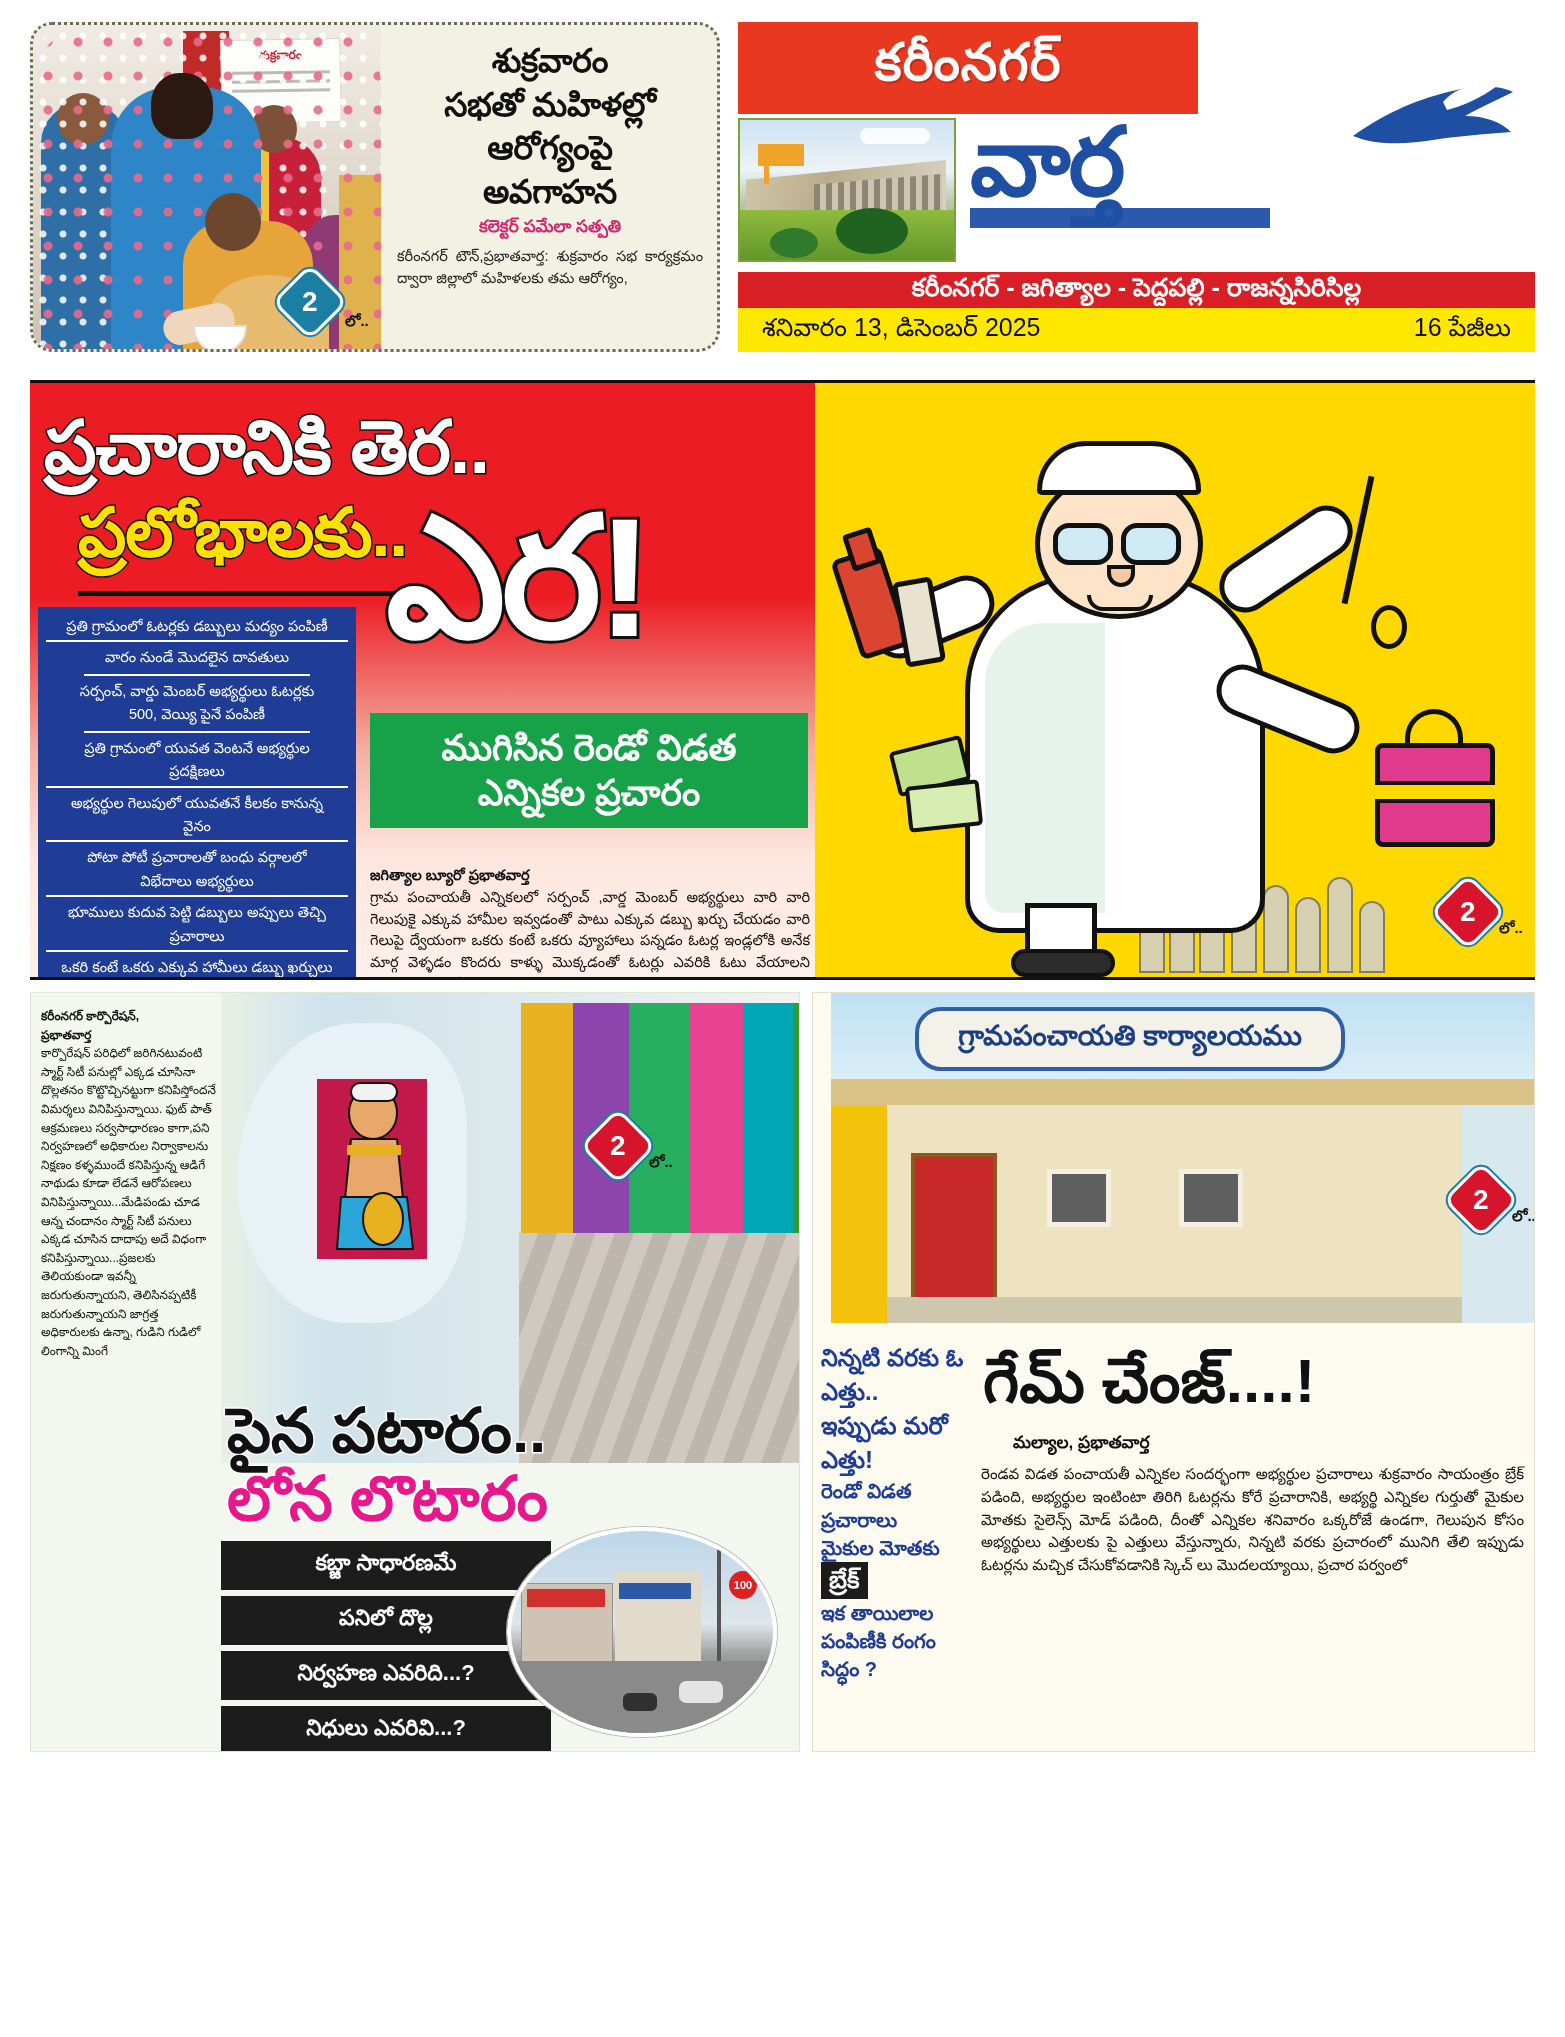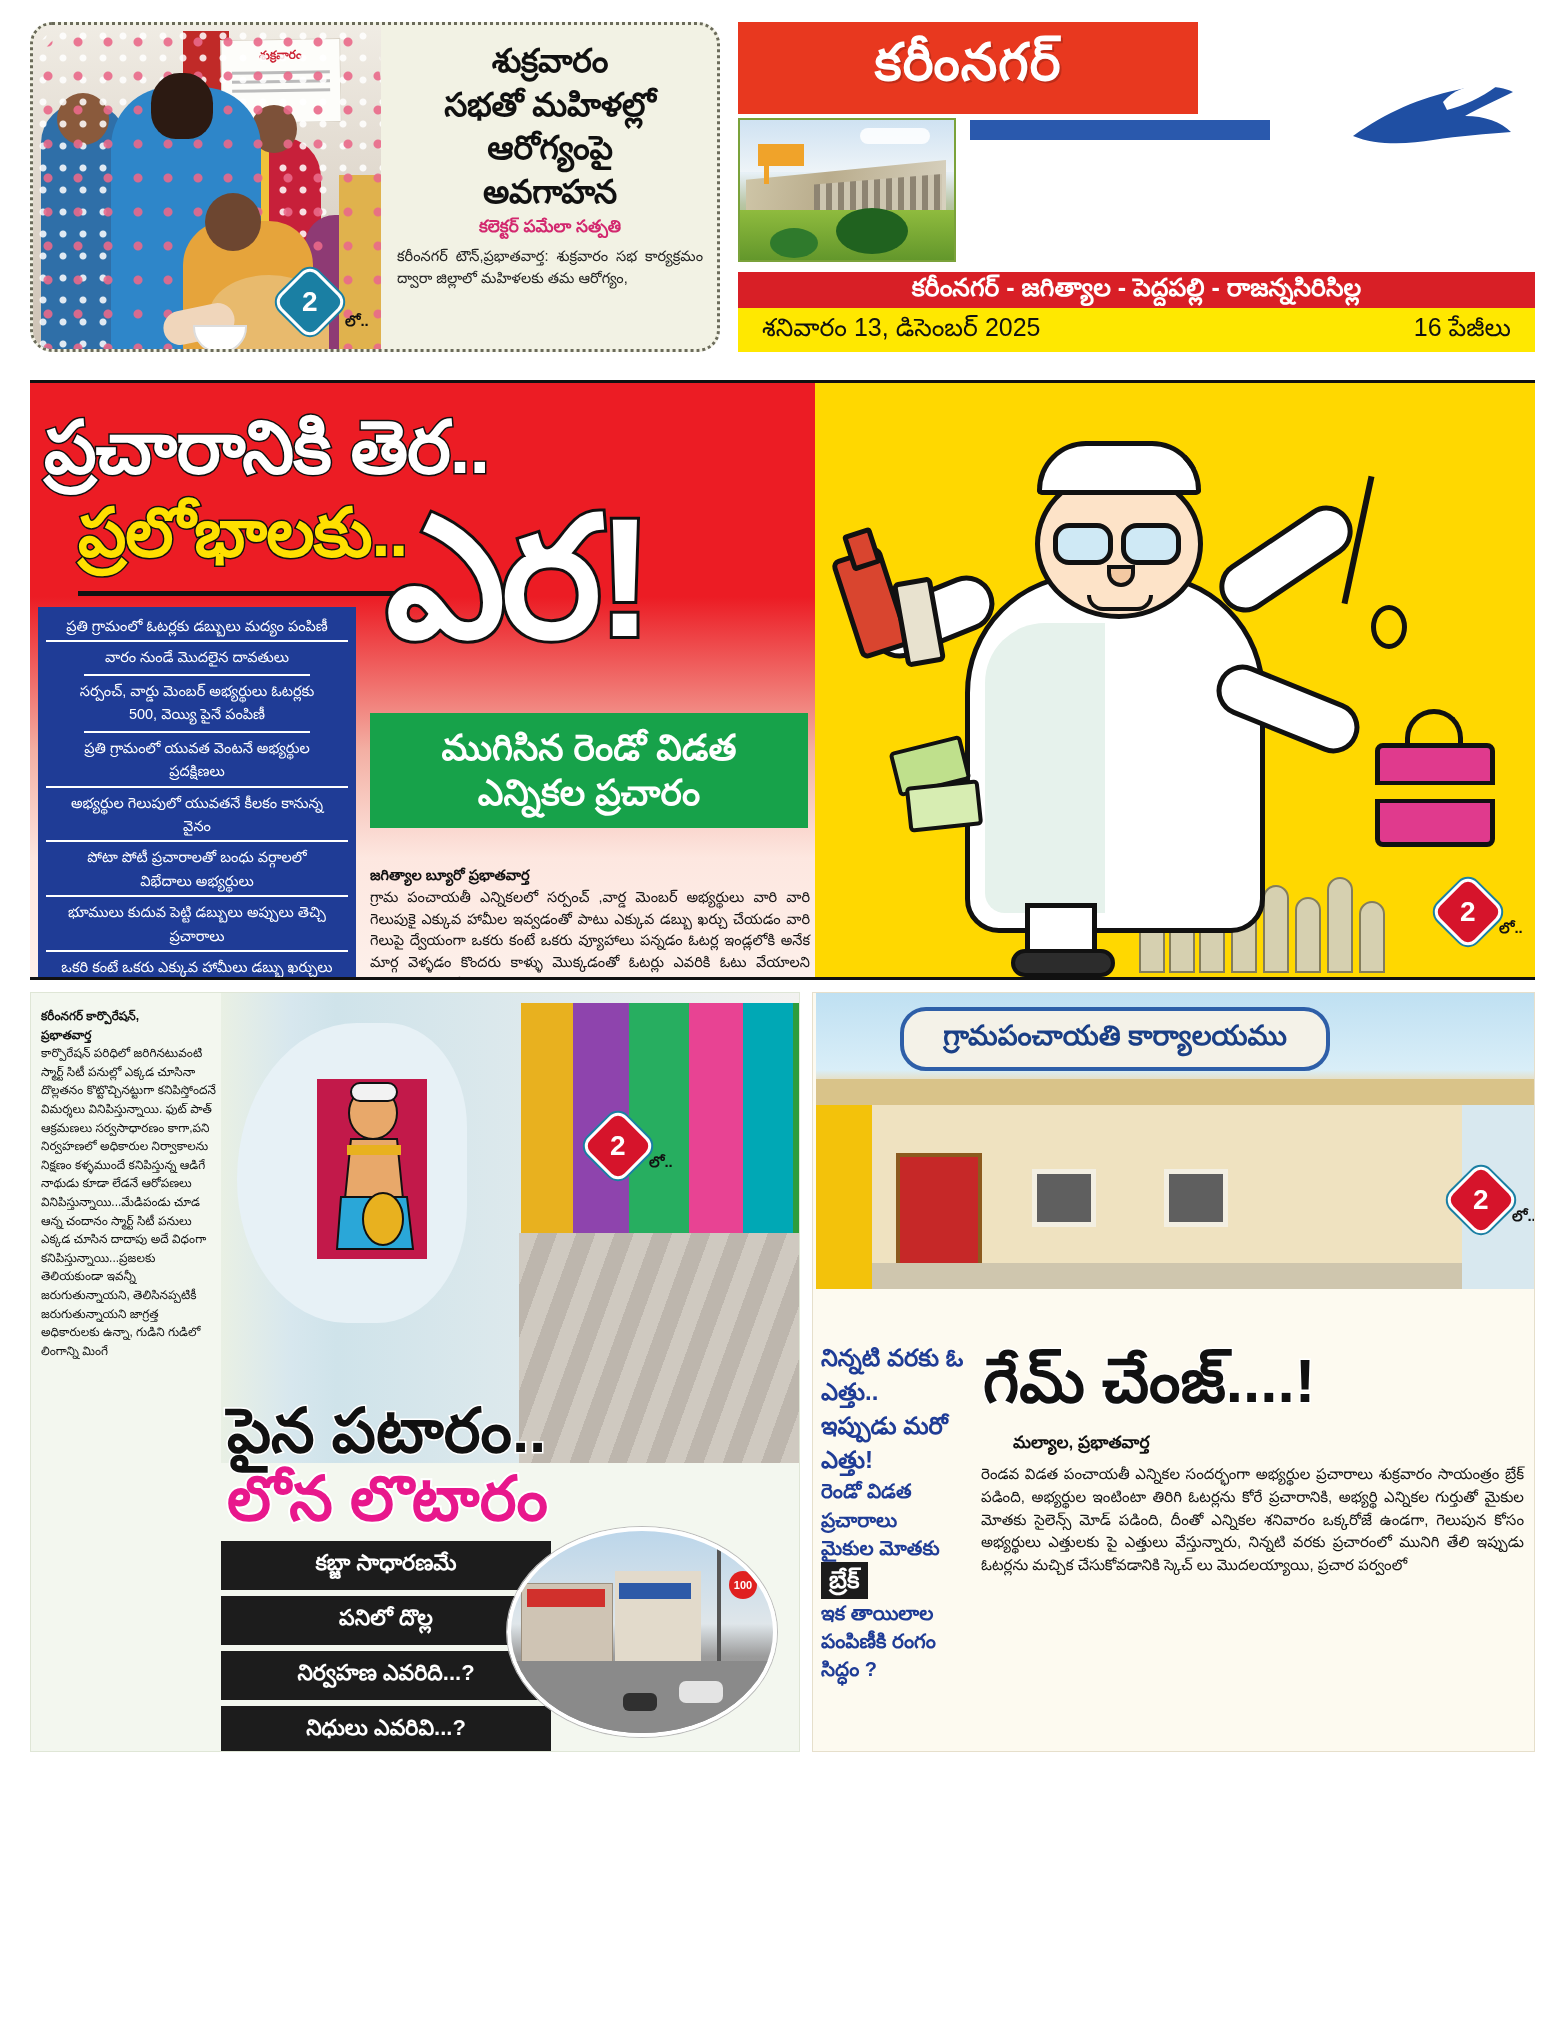--- a/index.html
+++ b/index.html
@@ -222,21 +222,21 @@
   .ci-sign{ position:absolute; left:16px; top:58px; width:78px; height:18px; background:#d1302c;}
   .ci-sign2{position:absolute; left:108px; top:52px; width:72px; height:16px; background:#2d5aa8;}
   .ci-road{ position:absolute; left:0; right:0; bottom:0; height:72px; background:#8a8a8a;}
   .ci-car { position:absolute; left:168px; bottom:30px; width:44px; height:22px; background:#e4e4e4; border-radius:7px;}
   .ci-car2{ position:absolute; left:112px; bottom:22px; width:34px; height:18px; background:#303030; border-radius:6px;}
   .ci-pole{ position:absolute; left:206px; top:10px; width:4px; height:120px; background:#555;}
   .ci-100 { position:absolute; left:218px; top:40px; width:28px; height:28px; background:#e02020; border-radius:50%;
       color:#fff; font-size:11px; display:flex; align-items:center; justify-content:center; font-weight:700;}
 
   .col-b { flex:1; position:relative; background:#fdfaf0; overflow:hidden; border:1px solid #e6dfcb;}
-  .cb-photo { position:absolute; left:3px; top:0; right:0; height:296px; overflow:hidden;
+  .cb-photo { position:absolute; left:18px; top:0; right:0; height:330px; overflow:hidden;
       background: linear-gradient(180deg,#bfe0f2 0%, #d9eef8 26%, #e9dcbb 30%, #efe3c3 100%); }
   .cb-board { position:absolute; left:84px; top:14px; width:430px; height:64px; background:#f4f2e8;
       border:4px solid #2e5fa8; border-radius:26px; display:flex; align-items:center; justify-content:center; }
   .cb-board span { font-size:28px; font-weight:700; color:#1a3f86; }
   .cb-bldg { position:absolute; left:0; right:0; top:86px; bottom:0; background:#efe2c0; }
   .cb-band { position:absolute; left:0; right:0; top:86px; height:26px; background:#d9c389; }
   .cb-door { position:absolute; left:80px; top:160px; width:86px; height:150px; background:#c62828; border:4px solid #8c5a1e;}
   .cb-win1 { position:absolute; left:216px; top:176px; width:64px; height:58px; background:#5f5f5f; border:5px solid #f3efe2;}
   .cb-win2 { position:absolute; left:348px; top:176px; width:64px; height:58px; background:#5f5f5f; border:5px solid #f3efe2;}
   .cb-yellow { position:absolute; left:0; top:112px; width:56px; bottom:0; background:#f3c20b;}
@@ -314,20 +314,21 @@
         <div class="mp-sky"></div>
           <div class="mp-cloud"></div>
         <div class="mp-dam"></div>
           <div class="mp-gates"></div>
           <div class="mp-crane"></div>
         <div class="mp-grass"></div>
           <div class="mp-tree2"></div>
           <div class="mp-tree1"></div>
       </div>
       <div class="mast-word">
+        <span>వార్త</span>
         <div class="mast-underline"></div>
         <svg class="bird" viewBox="0 0 170 78">
           <path d="M6 54 C40 30, 72 16, 110 8 C126 4, 150 2, 166 10 C150 18, 132 26, 118 34
                    C138 34, 154 40, 164 50 C140 52, 112 54, 86 58 C62 62, 30 64, 6 54 Z" fill="#1f4fa3"></path>
           <path d="M96 20 C108 6, 128 0, 150 4 C134 16, 116 24, 100 28 Z" fill="#ffffff"></path>
         </svg>
       </div>
     </div>
     <div class="mast-strip-red">
       <span>కరీంనగర్ - జగిత్యాల - పెద్దపల్లి - రాజన్నసిరిసిల్ల</span>

